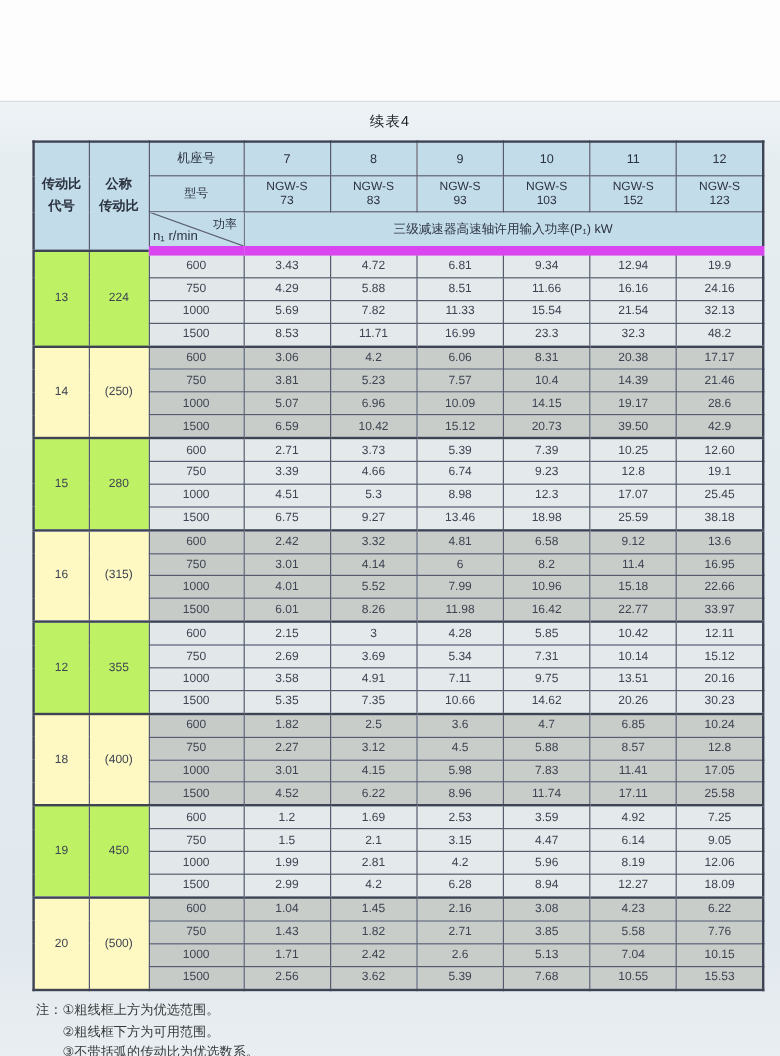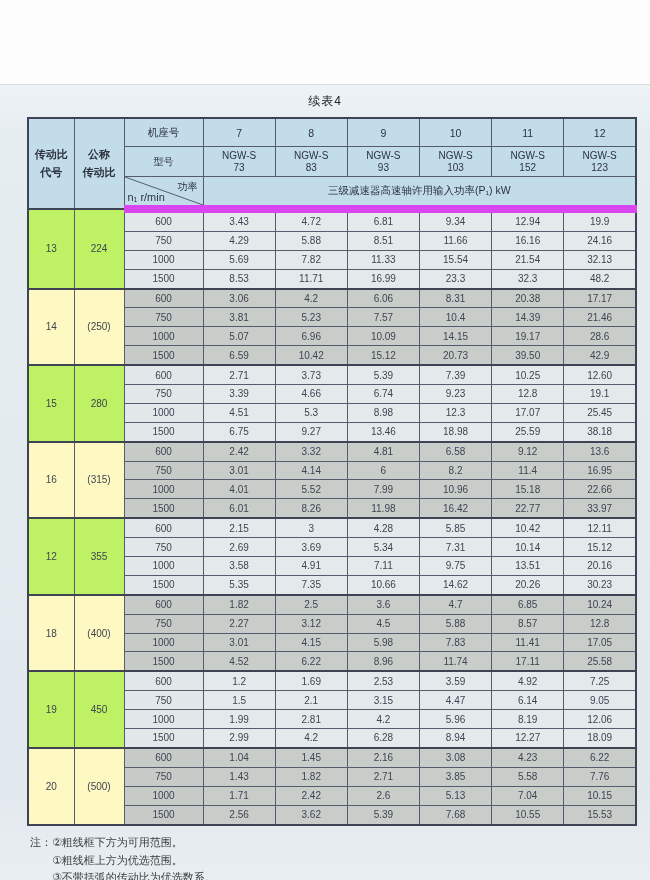--- a/index.html
+++ b/index.html
@@ -435,17 +435,17 @@
         <td class="val-cell">7.68</td>
         <td class="val-cell">10.55</td>
         <td class="val-cell">15.53</td>
       </tr>
     </tbody>
 </table>
 
 <div class="notes">
   <div class="note-label">注：</div>
   <div class="note-items" id="note-items">
+      <div>①粗线框上方为优选范围。</div>
       <div>②粗线框下方为可用范围。</div>
-      <div>①粗线框上方为优选范围。</div>
       <div>③不带括弧的传动比为优选数系。</div>
     </div>
 </div>
 
 </body></html>

